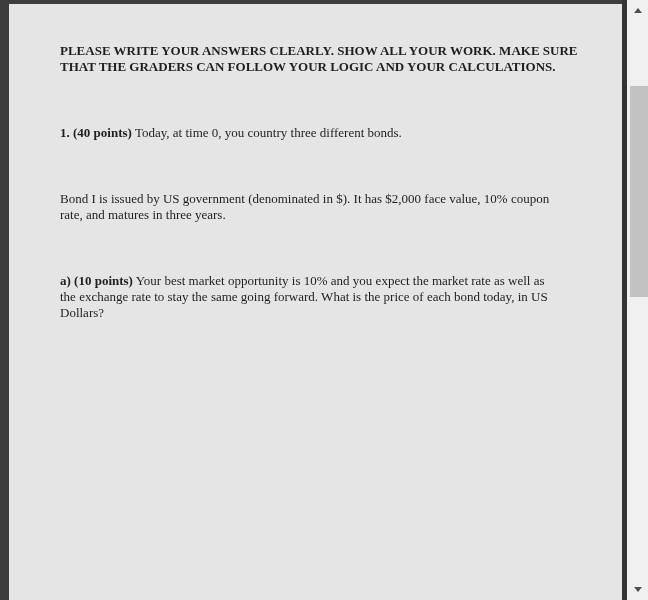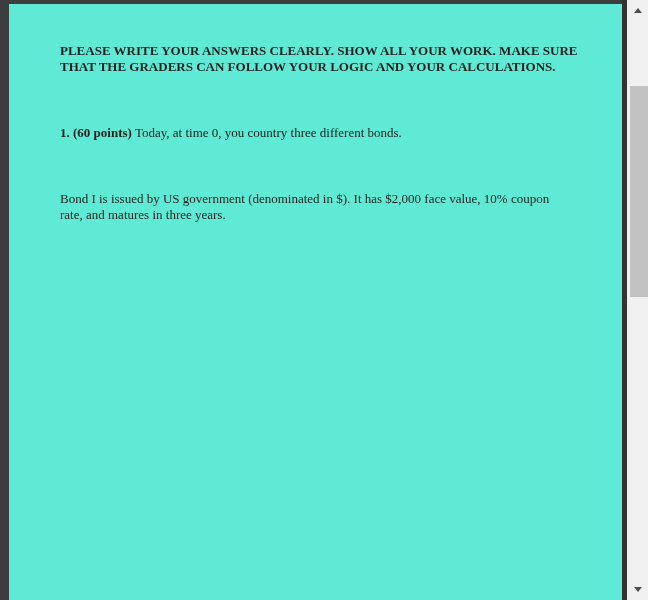--- a/index.html
+++ b/index.html
@@ -11,21 +11,21 @@
   .chrome-left {
     position: absolute; left: 0; top: 0; width: 9px; height: 600px;
     background: var(--chrome, #3d3d3d);
   }
   .chrome-top {
     position: absolute; left: 0; top: 0; width: 626px; height: 4px;
     background: var(--chrome, #3d3d3d);
   }
   .page {
     position: absolute; left: 9px; top: 4px; width: 613px; height: 596px;
-    box-sizing: border-box; background: #5eead4;
+    box-sizing: border-box; background: #e5e5e5;
     padding: 6px 22px 0 51px;
     color: var(--ink, #1f1f1f);
     font-size: 13px; line-height: 16.3px;
     white-space: pre; overflow: hidden;
   }
   .para { margin: 0 0 17px 0; }
   .para b { font-weight: bold; }
   .page-edge {
     position: absolute; left: 622px; top: 0; width: 5px; height: 600px;
     background: var(--edge, #333333);
@@ -57,23 +57,26 @@
 </style>
 </head>
 <body>
 
 <div class="chrome-left"></div>
 <div class="chrome-top"></div>
 
 <div class="page">
   <div class="para"><b>PLEASE WRITE YOUR ANSWERS CLEARLY. SHOW ALL YOUR WORK. MAKE SURE
 THAT THE GRADERS CAN FOLLOW YOUR LOGIC AND YOUR CALCULATIONS.</b></div>
-  <div class="para"><b>1. (60 points)</b><span> Today, at time 0, you country three different bonds.</span></div>
+  <div class="para"><b>1. (40 points)</b><span> Today, at time 0, you country three different bonds.</span></div>
   <div class="para"><span>Bond I is issued by US government (denominated in $). It has $2,000 face value, 10% coupon
 rate, and matures in three years.</span></div>
+  <div class="para"><b>a) (10 points)</b><span> Your best market opportunity is 10% and you expect the market rate as well as
+the exchange rate to stay the same going forward. What is the price of each bond today, in US
+Dollars?</span></div>
   
   
   
   
 </div>
 
 <div class="page-edge"></div>
 
 <div class="scrollbar">
   <div class="sb-btn up">

